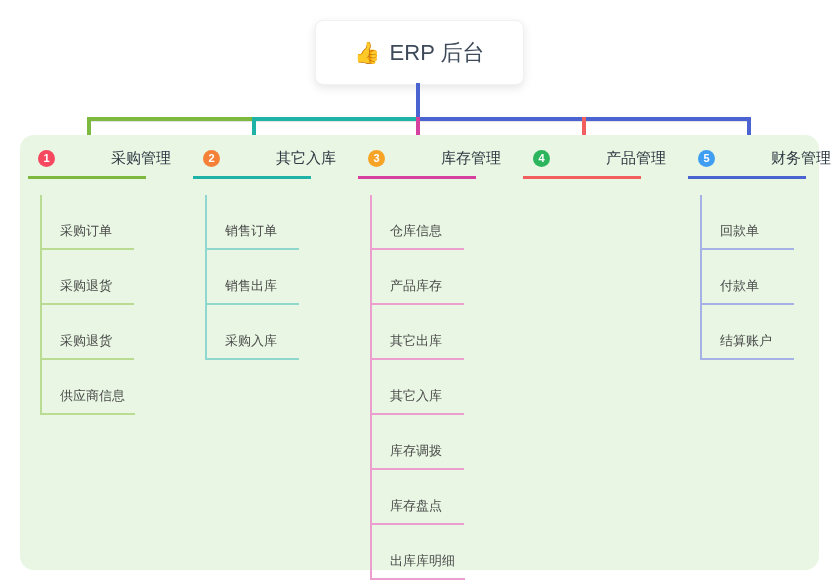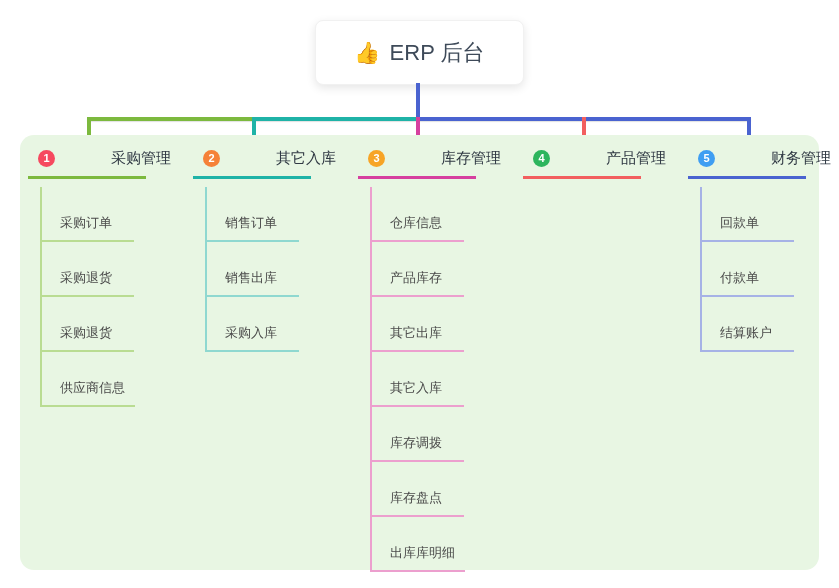--- a/index.html
+++ b/index.html
@@ -33,21 +33,21 @@
     padding:0 0 8px 10px;border-bottom:3px solid var(--c);
     cursor:default;
   }
   .badge{
     width:17px;height:17px;border-radius:50%;flex:0 0 17px;
     background:var(--badge);color:#fff;font-size:11px;font-weight:bold;
     display:flex;align-items:center;justify-content:center;line-height:1;
   }
   .branch-label{font-size:15px;color:#2f3843;font-weight:500;white-space:nowrap;margin-left:48px;}
   .col ul{
-    margin:8px 0 0 12px;padding:0;list-style:none;
+    margin:16px 0 0 12px;padding:0;list-style:none;
     border-left:2px solid var(--cl);
   }
   .col li{
     height:55px;box-sizing:border-box;width:max-content;min-width:92px;
     display:flex;align-items:flex-end;
     padding:0 10px 8px 18px;border-bottom:2px solid var(--cl);
     font-size:13px;color:#4a4a4a;white-space:nowrap;
   }
 </style>
 </head>

